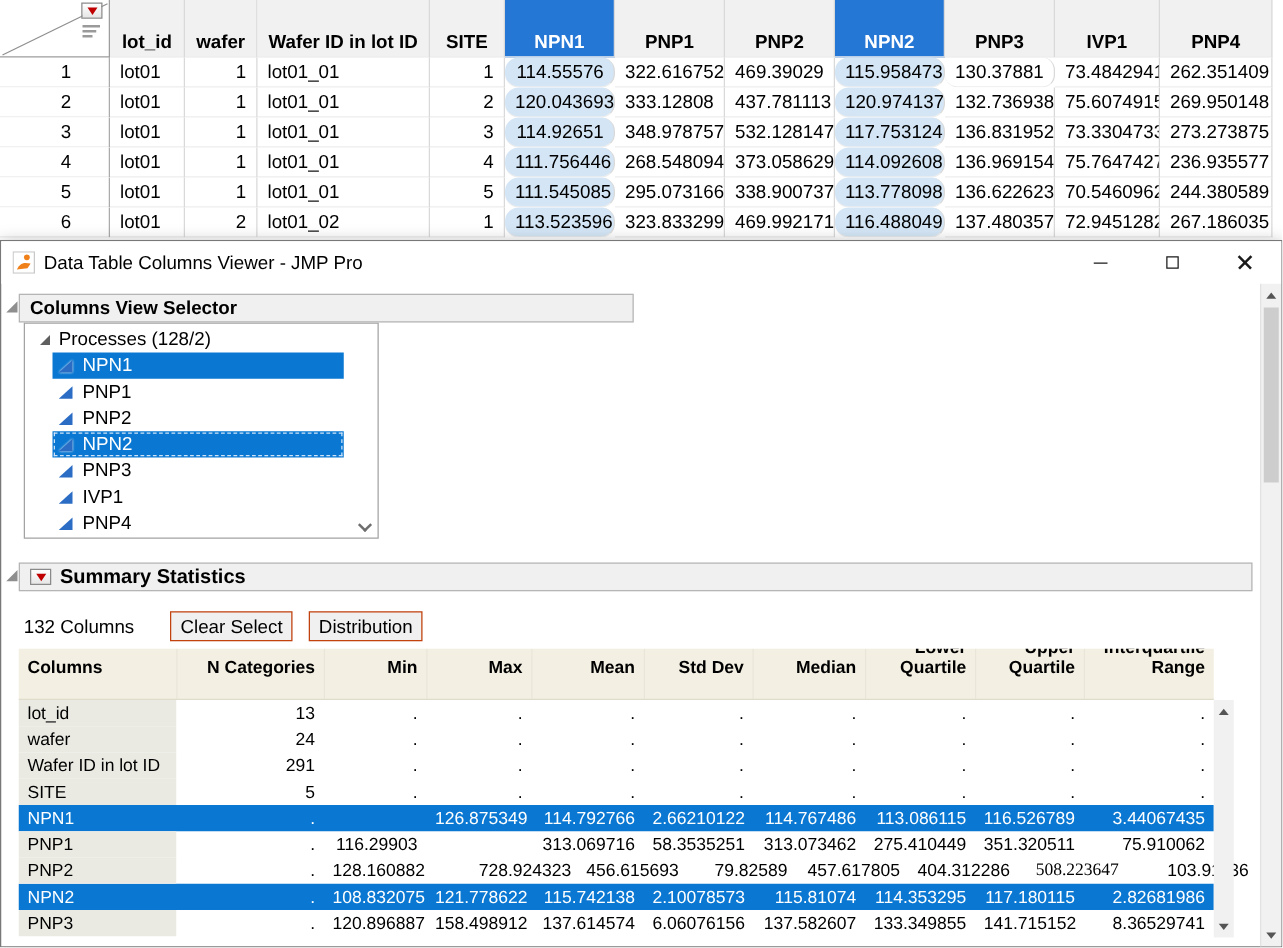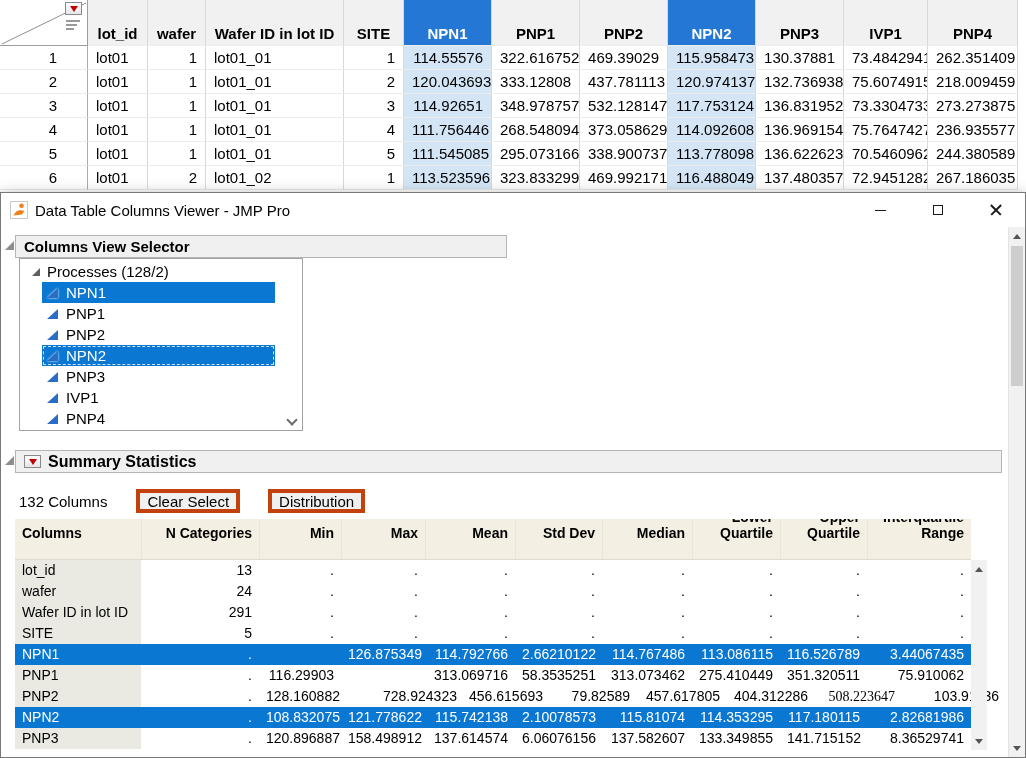--- a/index.html
+++ b/index.html
@@ -25,21 +25,21 @@
   .dt-headcells{display:flex;}
   .dt-h{display:flex;align-items:flex-end;justify-content:center;height:46px;
         background:#f1f1f1;border-right:1px solid #c6c6c6;border-bottom:1px solid #9d9d9d;
         font-weight:bold;font-size:15px;padding:0 3px 5px;white-space:nowrap;overflow:hidden;}
   .dt-h-sel{background:var(--header-selected-blue,#2577d6);color:#fff;border-right-color:#1c5fae;}
   .dt-row{display:flex;height:24px;}
   .dt-rowhdr{flex:0 0 88px;width:88px;text-align:right;padding-right:30px;line-height:23px;font-size:15px;
              border-right:1px solid #ababab;border-bottom:1px solid #ededed;background:#fff;}
   .dt-cell{flex:0 0 auto;line-height:23px;font-size:15px;padding:0 8px;
            border-right:1px solid #d9d9d9;border-bottom:1px solid #ededed;white-space:nowrap;overflow:hidden;}
-  .dt-cell-sel{background:var(--cell-selected-blue,#d4e6f6);}
+  .dt-cell-sel{background:var(--cell-selected-blue,#d4e6f6);border-radius:11px;}
   .a-l{text-align:left;}.a-r{text-align:right;}
 
   
   .window{position:absolute;left:0;top:192px;width:1026px;height:566px;background:#fff;
           border:1px solid #787878;box-shadow:0 3px 14px rgba(0,0,0,.35);}
   .titlebar{position:absolute;left:0;top:0;right:0;height:34px;display:flex;align-items:center;background:#fff;}
   .app-icon{margin:0 7px 0 9px;width:18px;height:18px;flex:0 0 18px;}
   .title{font-size:15px;white-space:nowrap;}
   .win-controls{margin-left:auto;display:flex;height:34px;}
   .wbtn{width:58px;height:34px;display:flex;align-items:center;justify-content:center;position:relative;}
@@ -68,21 +68,21 @@
   .col-icon{width:0;height:0;border-left:11px solid transparent;
             border-bottom:10px solid var(--continuous-icon-blue,#2b6cc4);flex:0 0 11px;}
   .tree-sel .col-icon{filter:drop-shadow(0 0 1px #fff);}
   .tree-chevron{position:absolute;right:6px;bottom:6px;width:8px;height:8px;
                 border-right:2px solid #6e6e6e;border-bottom:2px solid #6e6e6e;transform:rotate(45deg);}
 
   
   .toolbar{position:absolute;left:18px;top:295px;height:26px;display:flex;align-items:center;gap:13px;}
   .count{font-size:15px;margin-right:16px;}
   .btn{font-family:inherit;font-size:15px;height:24px;padding:0 7px;background:#f0f0f0;
-       border:4px solid #c2410c;margin-right:15px;color:#000;}
+       border:1px solid #c2410c;margin-right:0;color:#000;}
 
   
   .stats{position:absolute;left:14px;top:326px;width:956px;}
   .st-headrow{display:flex;height:41px;background:var(--stats-header-tan,#f3efe2);
               border-bottom:1px solid #e0dccc;}
   .st-cell{flex:0 0 auto;padding:0 7px;font-size:14px;white-space:nowrap;overflow:hidden;}
   .st-h{display:flex;align-items:flex-end;padding-bottom:18px;font-weight:bold;white-space:normal;
         line-height:16px;border-left:1px solid rgba(0,0,0,0.04);}
   .st-h:first-child{border-left:none;}
   .st-h.a-r{justify-content:flex-end;text-align:right;}
@@ -140,37 +140,37 @@
         <div class="dt-row">
           <div class="dt-rowhdr">1</div>
           <div class="dt-cell a-l" style="width: 60px; flex-basis: 60px;">lot01</div>
           <div class="dt-cell a-r" style="width: 58px; flex-basis: 58px;">1</div>
           <div class="dt-cell a-l" style="width: 138px; flex-basis: 138px;">lot01_01</div>
           <div class="dt-cell a-r" style="width: 60px; flex-basis: 60px;">1</div>
           <div class="dt-cell a-r dt-cell-sel" style="width: 88px; flex-basis: 88px;">114.55576</div>
           <div class="dt-cell a-r" style="width: 88px; flex-basis: 88px;">322.616752</div>
           <div class="dt-cell a-r" style="width: 88px; flex-basis: 88px;">469.39029</div>
           <div class="dt-cell a-r dt-cell-sel" style="width: 88px; flex-basis: 88px;">115.958473</div>
-          <div class="dt-cell a-r" style="width: 88px; flex-basis: 88px;">130.37881</div>
+          <div class="dt-cell a-r" style="width: 88px; flex-basis: 88px; border-radius: 10px;">130.37881</div>
           <div class="dt-cell a-r" style="width: 84px; flex-basis: 84px;">73.4842941</div>
           <div class="dt-cell a-r" style="width: 90px; flex-basis: 90px;">262.351409</div>
         </div>
         <div class="dt-row">
           <div class="dt-rowhdr">2</div>
           <div class="dt-cell a-l" style="width: 60px; flex-basis: 60px;">lot01</div>
           <div class="dt-cell a-r" style="width: 58px; flex-basis: 58px;">1</div>
           <div class="dt-cell a-l" style="width: 138px; flex-basis: 138px;">lot01_01</div>
           <div class="dt-cell a-r" style="width: 60px; flex-basis: 60px;">2</div>
           <div class="dt-cell a-r dt-cell-sel" style="width: 88px; flex-basis: 88px;">120.043693</div>
           <div class="dt-cell a-r" style="width: 88px; flex-basis: 88px;">333.12808</div>
           <div class="dt-cell a-r" style="width: 88px; flex-basis: 88px;">437.781113</div>
           <div class="dt-cell a-r dt-cell-sel" style="width: 88px; flex-basis: 88px;">120.974137</div>
           <div class="dt-cell a-r" style="width: 88px; flex-basis: 88px;">132.736938</div>
           <div class="dt-cell a-r" style="width: 84px; flex-basis: 84px;">75.6074915</div>
-          <div class="dt-cell a-r" style="width: 90px; flex-basis: 90px;">218.009459</div>
+          <div class="dt-cell a-r" style="width: 90px; flex-basis: 90px;">269.950148</div>
         </div>
         <div class="dt-row">
           <div class="dt-rowhdr">3</div>
           <div class="dt-cell a-l" style="width: 60px; flex-basis: 60px;">lot01</div>
           <div class="dt-cell a-r" style="width: 58px; flex-basis: 58px;">1</div>
           <div class="dt-cell a-l" style="width: 138px; flex-basis: 138px;">lot01_01</div>
           <div class="dt-cell a-r" style="width: 60px; flex-basis: 60px;">3</div>
           <div class="dt-cell a-r dt-cell-sel" style="width: 88px; flex-basis: 88px;">114.92651</div>
           <div class="dt-cell a-r" style="width: 88px; flex-basis: 88px;">348.978757</div>
           <div class="dt-cell a-r" style="width: 88px; flex-basis: 88px;">532.128147</div>

